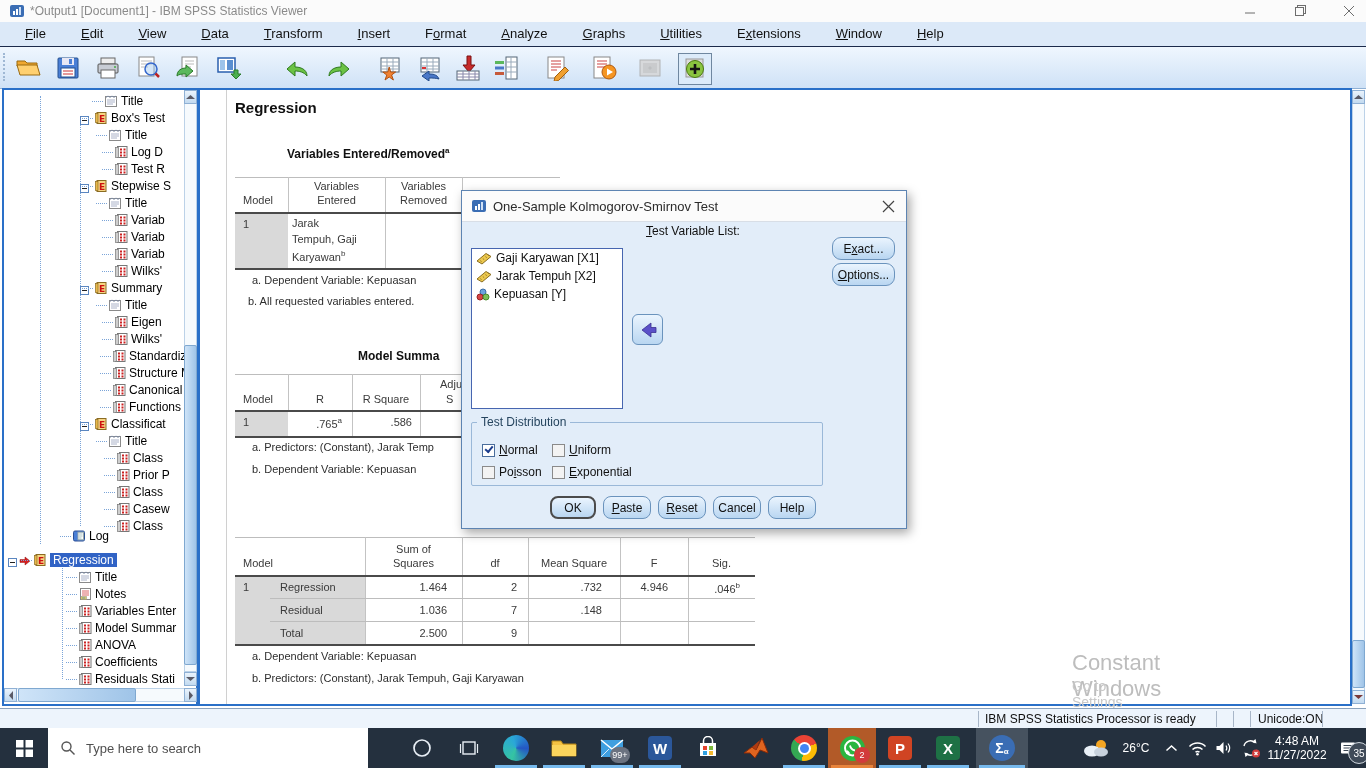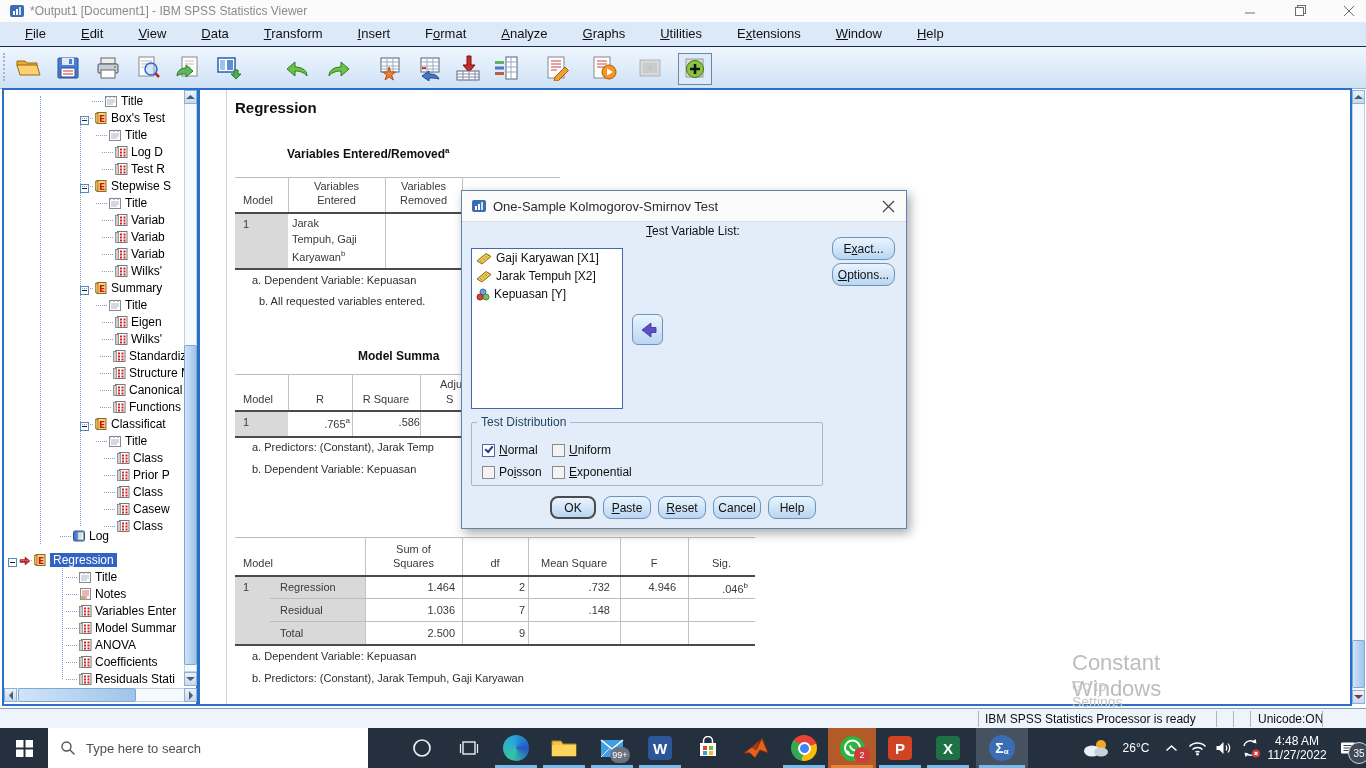--- a/index.html
+++ b/index.html
@@ -30,21 +30,21 @@
   .doth{position:absolute;border-top:1px dotted #7aa4d8;height:0;z-index:1;}
   
   .sb-track{position:absolute;background:#f6fafd;border:1px solid #bcd2e8;box-sizing:border-box;}
   .sb-btn{position:absolute;background:linear-gradient(#eaf3fc,#c2daf0);border:1px solid #8fb0d4;box-sizing:border-box;
           display:flex;align-items:center;justify-content:center;font-size:7px;color:#5a4a4a;}
   .sb-thumb{position:absolute;background:linear-gradient(90deg,#cfe4f8,#9fc4e8);border:1px solid #7fa8d0;box-sizing:border-box;border-radius:2px;}
   
   .h1{font-size:15px;font-weight:bold;color:#101010;}
   .t-title{font-size:12px;font-weight:bold;color:#101010;white-space:nowrap;}
   .cell{font-size:11px;color:#3a3a3a;white-space:nowrap;}
-  .cell.r{text-align:right;padding-left:8px;}
+  .cell.r{text-align:right;}
   .cell.c{text-align:center;}
   .note{font-size:11px;color:#2e2e2e;white-space:nowrap;}
   .hl{position:absolute;height:2px;background:#4a4a4a;}
   .hll{position:absolute;height:1px;background:#bdbdbd;}
   .vll{position:absolute;width:1px;background:#c3c3c3;}
   .shade{position:absolute;background:#d9d9d9;}
   sup{font-size:8px;}
   
   #wm1{font-size:22px;color:#bdbdbd;}
   #wm2{font-size:14px;color:#c8c8c8;}
@@ -789,21 +789,21 @@
     <div class="abs cell c" style="left:385px;top:180px;width:77px;">Variables</div>
     <div class="abs cell c" style="left:385px;top:194px;width:77px;">Removed</div>
     <div class="hl" style="left:235px;top:212px;width:325px;"></div>
     <div class="shade" style="left:235px;top:214px;width:53px;height:55px;"></div>
     <div class="abs cell" style="left:243px;top:218px;">1</div>
     <div class="abs cell" style="left:292px;top:217px;">Jarak</div>
     <div class="abs cell" style="left:292px;top:233px;">Tempuh, Gaji</div>
     <div class="abs cell" style="left:292px;top:249px;"><span>Karyawan</span><sup>b</sup></div>
     <div class="hl" style="left:235px;top:268px;width:325px;"></div>
     <div class="abs note" style="left:252px;top:274px;">a. Dependent Variable: Kepuasan</div>
-    <div class="abs note" style="left:259px;top:295px;">b. All requested variables entered.</div>
+    <div class="abs note" style="left:248px;top:295px;">b. All requested variables entered.</div>
 
     <div class="abs t-title" style="left:358px;top:349px;">Model Summa</div>
     <div class="hll" style="left:235px;top:374px;width:325px;"></div>
     <div class="vll" style="left:288px;top:374px;height:36px;"></div>
     <div class="vll" style="left:352px;top:374px;height:62px;"></div>
     <div class="vll" style="left:420px;top:374px;height:62px;"></div>
     <div class="abs cell" style="left:243px;top:393px;">Model</div>
     <div class="abs cell c" style="left:288px;top:393px;width:64px;">R</div>
     <div class="abs cell c" style="left:352px;top:393px;width:68px;">R Square</div>
     <div class="abs cell" style="left:440px;top:378px;">Adju</div>

